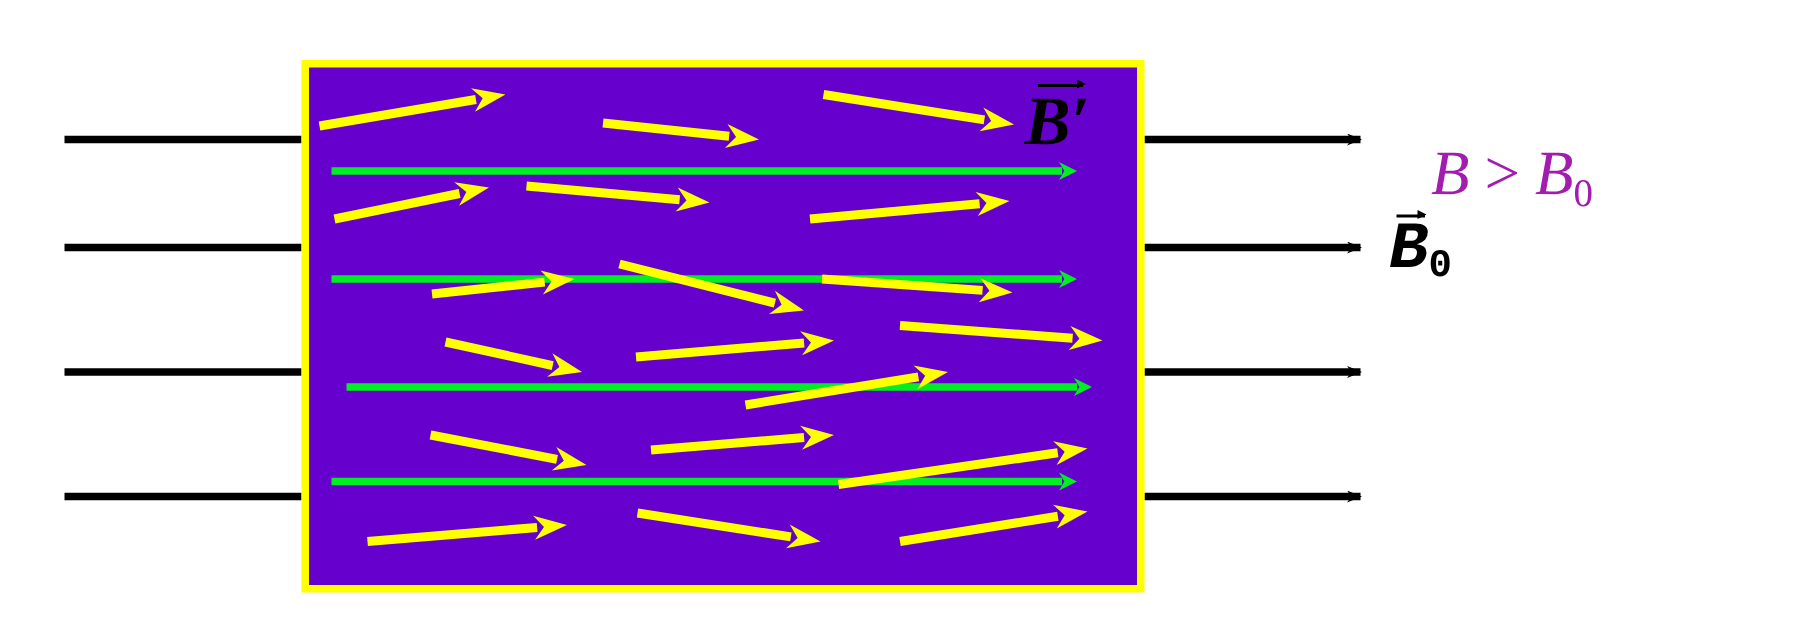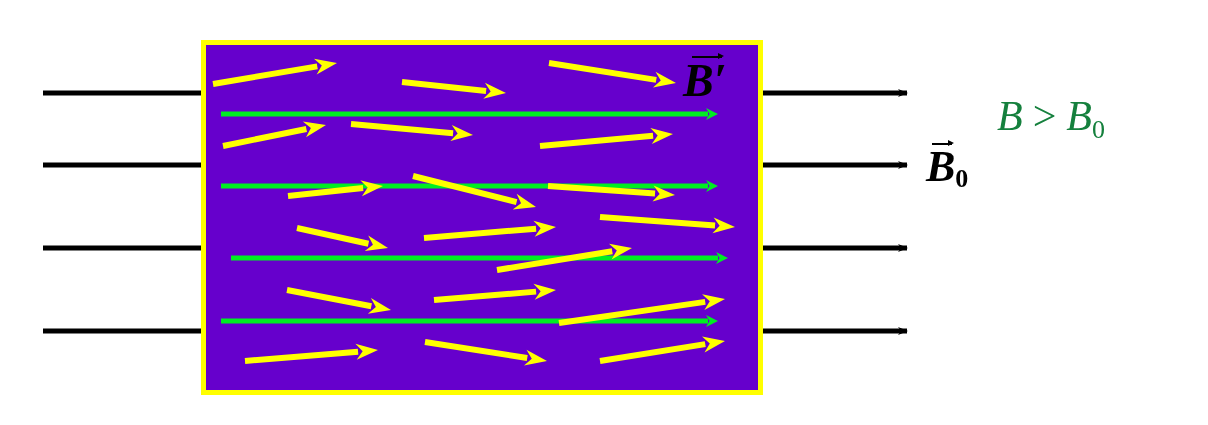--- a/index.html
+++ b/index.html
@@ -3,23 +3,23 @@
   <meta charset="utf-8">
   <style>
     html, body { margin: 0; padding: 0; background: #ffffff; }
     body { width: 1208px; height: 425px; position: relative; overflow: hidden; font-family: "Liberation Serif", serif; }
     #stage { position: absolute; left: 0; top: 0; width: 1208px; height: 425px; }
     .label { position: absolute; font-family: "Liberation Serif", serif; line-height: 1; white-space: nowrap; }
     .vec { position: relative; display: inline-block; }
     .vec::before { content: ""; position: absolute; left: 20%; right: 10%; top: -2px; height: 2px; background: currentColor; }
     .vec::after { content: ""; position: absolute; right: 6%; top: -5px; border-left: 6px solid currentColor; border-top: 3px solid transparent; border-bottom: 3px solid transparent; }
     #label-bprime { left: 683px; top: 58px; font-size: 46px; font-weight: bold; font-style: italic; color: #000; }
-    #label-b0 { left: 926px; top: 145px; font-size: 44px; font-weight: bold; font-style: italic; color: #000; }
+    #label-b0 { left: 926px; top: 145px; font-size: 44px; font-weight: bold; font-style: italic; color: #000; font-family: Liberation Mono, monospace; }
     #label-b0 sub { font-size: 26px; font-style: normal; vertical-align: -6px; }
-    #label-ineq { left: 997px; top: 95px; font-size: 42px; font-style: italic; color: #15803d; }
+    #label-ineq { left: 954px; top: 95px; font-size: 42px; font-style: italic; color: #a21caf; }
     #label-ineq .op { font-style: normal; margin: 0 10px; }
     #label-ineq sub { font-size: 26px; font-style: normal; vertical-align: -8px; }
   </style>
 </head>
 <body>
 
 <svg id="stage" width="1208" height="425" viewBox="0 0 1208 425" xmlns="http://www.w3.org/2000/svg">
   <defs>
     <marker id="head-black" markerWidth="10" markerHeight="8" refX="9" refY="4" orient="auto" markerUnits="userSpaceOnUse">
       <path d="M0,0 L10,4 L0,8 L3,4 Z" fill="#000"></path>

